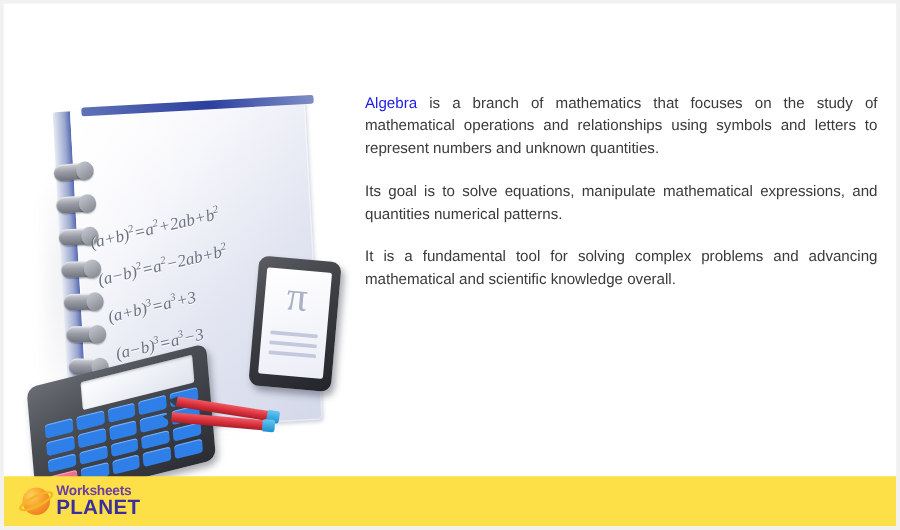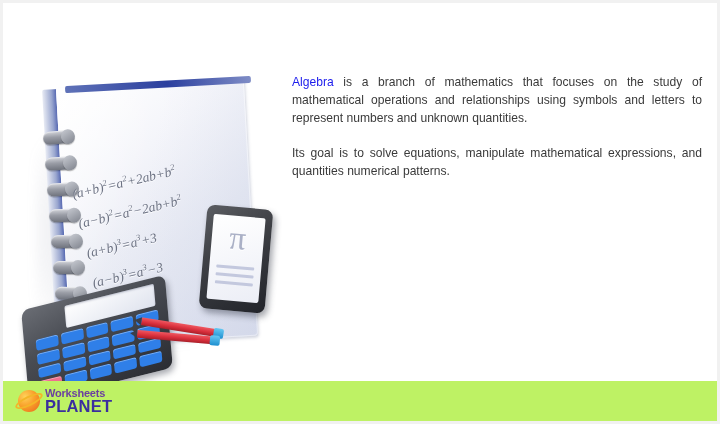--- a/index.html
+++ b/index.html
@@ -192,21 +192,21 @@
     color:#3a3a3a;
     text-align:justify;
     margin-bottom:16px;
   }
   .para:last-child { margin-bottom:0; }
   .hl { color:#1b1bec; }
 
   
   #footer {
     position:absolute; left:0; bottom:0; width:714px; height:40px;
-    background:#bef264;
+    background:#fde047;
     display:flex; align-items:center;
     padding-left:13px;
   }
   .logo { display:flex; align-items:center; flex:none; }
   .planet {
     position:relative; width:26px; height:26px; flex:none; margin-right:3px;
   }
   .planet .ball {
     position:absolute; left:2px; top:2px; width:22px; height:22px;
     border-radius:50%;
@@ -316,20 +316,21 @@
       <span class="cap"></span>
     </div>
   </div>
 
   <div id="content">
     <p class="para"><span class="hl">Algebra</span><span> is a branch of mathematics that focuses on the study of mathematical operations and relationships using symbols and letters to represent numbers and unknown quantities.</span></p>
 
     <p class="para"><span>Its goal is to solve equations, manipulate mathematical expressions, and quantities numerical patterns.</span></p>
 
 
+    <p class="para"><span>It is a fundamental tool for solving complex problems and advancing mathematical and scientific knowledge overall.</span></p>
   </div>
 
   <div id="footer">
     <div class="logo">
       <div class="planet">
         <div class="ball"></div>
         <div class="ringo"></div>
       </div>
       <div class="logo-words">
         <span class="w1">Worksheets</span>

